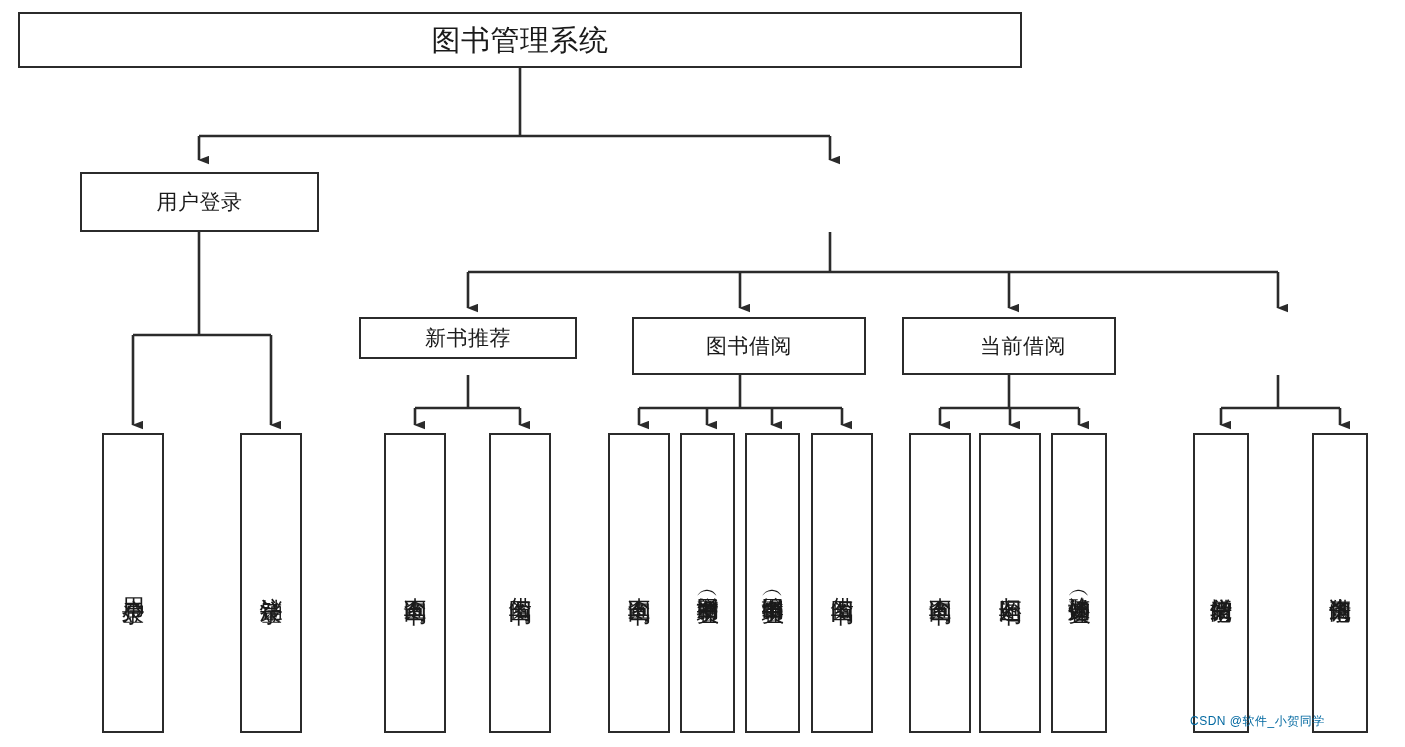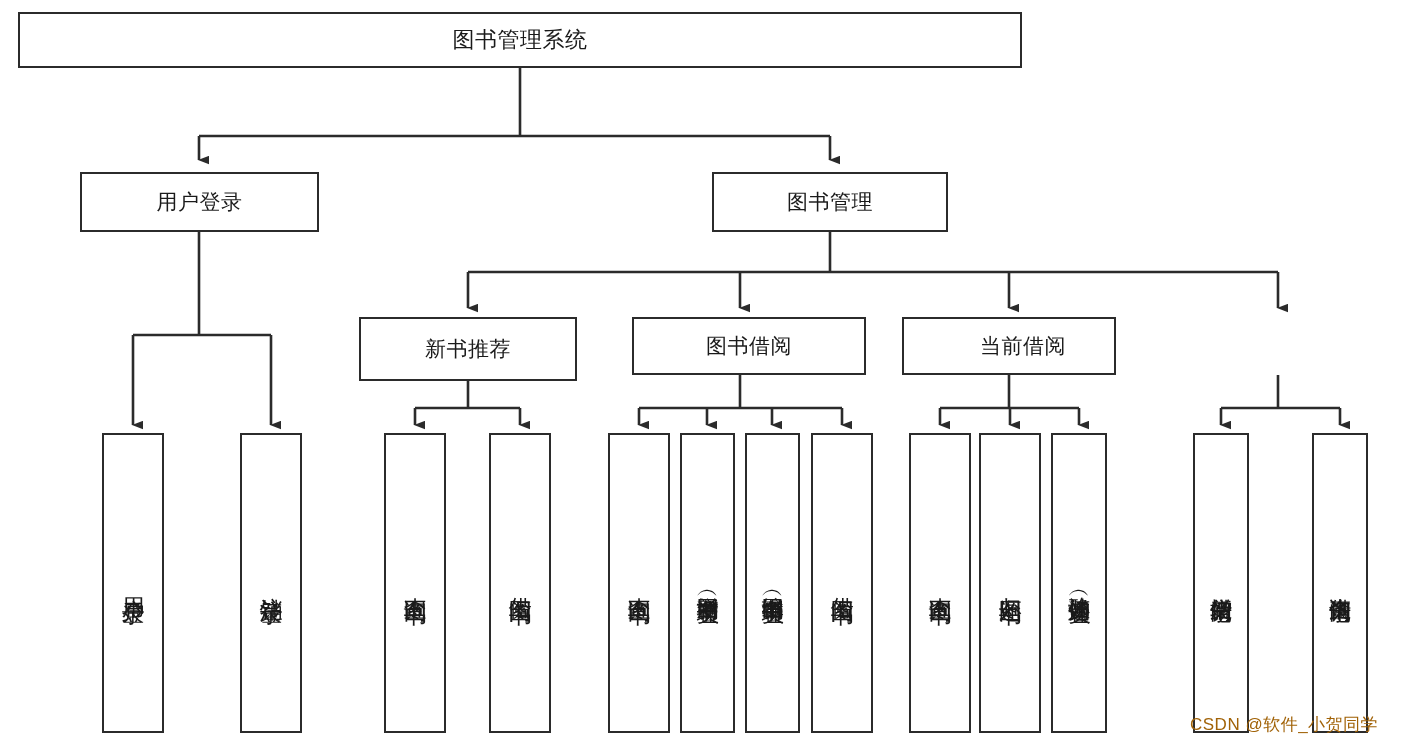--- a/index.html
+++ b/index.html
@@ -37,42 +37,42 @@
     display: block;
     text-align: center;
     line-height: 1.12;
     letter-spacing: 0.5px;
   }
   .node.horiz .label {
     writing-mode: horizontal-tb;
     font-size: 21px;
   }
   .node.root .label {
-    font-size: 22px;
+    font-size: 29px;
   }
   .node.vert {
     align-items: center;
     justify-content: center;
   }
   .node.vert .label {
     writing-mode: vertical-rl;
     text-orientation: upright;
     font-size: 23px;
     line-height: 1.02;
     letter-spacing: 2px;
     white-space: nowrap;
   }
   .node.vert.narrow .label {
     font-size: 22px;
     letter-spacing: 1px;
   }
   .watermark {
     position: absolute;
-    color: #a16207;
-    font-size: 17px;
+    color: #0369a1;
+    font-size: 12px;
     white-space: nowrap;
     letter-spacing: 0.5px;
   }
 </style>
 </head>
 <body>
 
 <div id="canvas">
 
   <svg class="edges" viewBox="0 0 1405 747">
@@ -125,25 +125,22 @@
     </g>
   </svg>
 
   <div class="node root horiz" style="left:18px; top:12px; width:1004px; height:56px;">
     <span class="label">图书管理系统</span>
   </div>
 
   <div class="node horiz" style="left:80px; top:172px; width:239px; height:60px;">
     <span class="label">用户登录</span>
   </div>
-  <div class="node horiz" style="left:712px; top:172px; width:236px; height:60px;">
-    <span class="label">图书管理</span>
-  </div>
 
-  <div class="node horiz" style="left:359px; top:317px; width:218px; height:64px;">
+  <div class="node horiz" style="left:359px; top:317px; width:218px; height:42px;">
     <span class="label">新书推荐</span>
   </div>
   <div class="node horiz" style="left:632px; top:317px; width:234px; height:58px;">
     <span class="label">图书借阅</span>
   </div>
   <div class="node horiz" style="left:902px; top:317px; width:214px; height:58px;padding-left:28px;">
     <span class="label">当前借阅</span>
   </div>
 
   <div class="node vert" style="left:102px; top:433px; width:62px; height:300px;">

